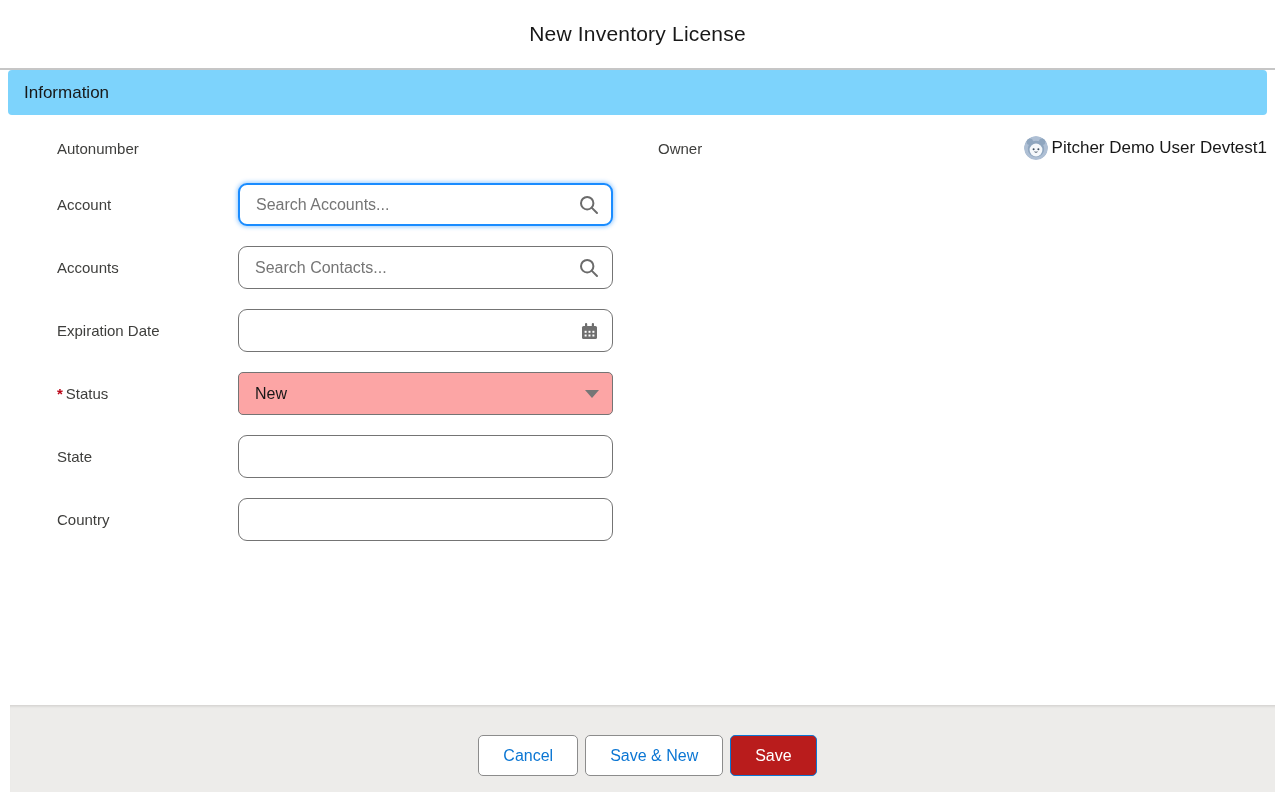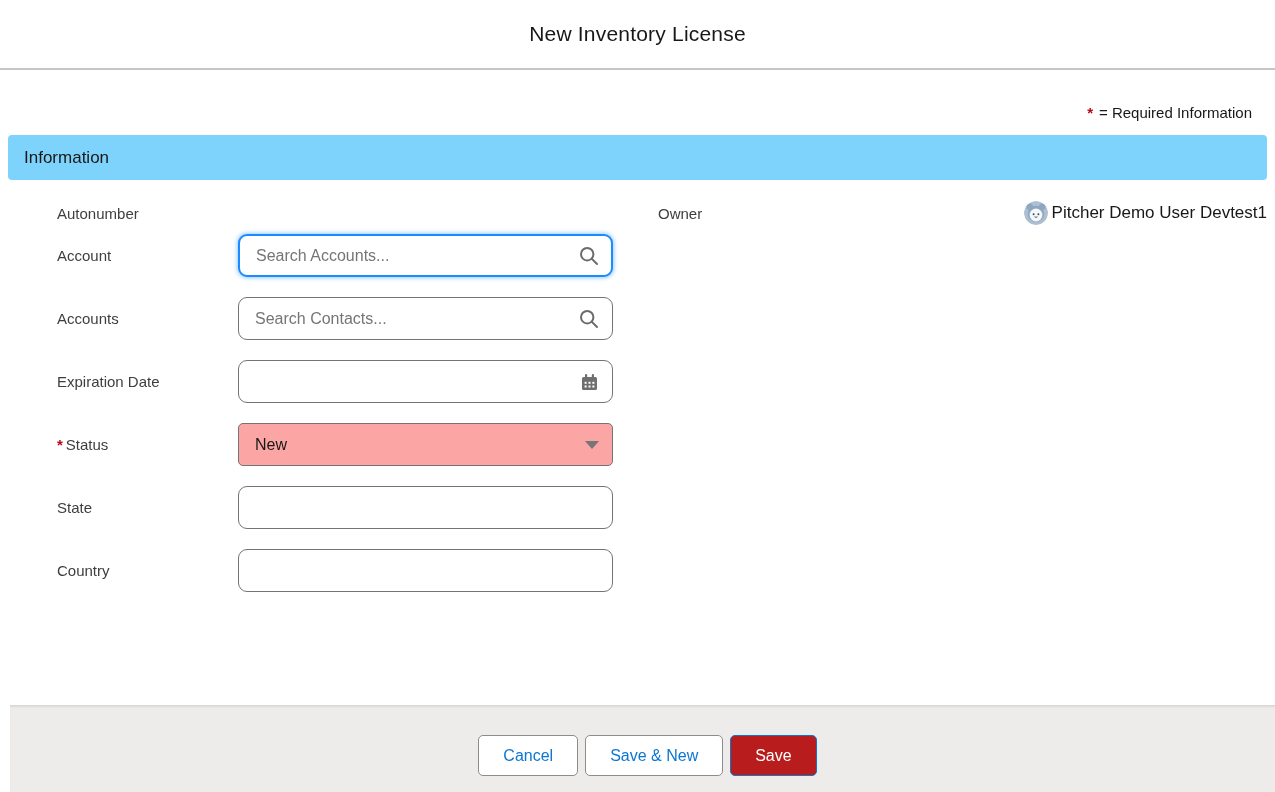--- a/index.html
+++ b/index.html
@@ -50,21 +50,21 @@
   
   .form-grid { display: flex; padding-top: 24px; }
   .col-left  { width: 629px; padding-left: 49px; }
   .col-right { flex: 1; padding-left: 21px; }
 
   .field-row {
     display: flex; align-items: center;
     margin-bottom: 20px;
     min-height: 43px;
   }
-  .field-row.label-only { min-height: 20px; margin-bottom: 10px; }
+  .field-row.label-only { min-height: 20px; margin-bottom: 24px; }
 
   .field-label {
     width: 181px;
     flex-shrink: 0;
     font-size: 15px;
     color: #3e3e3c;
     line-height: 1.35;
     padding-right: 20px;
   }
   .field-label .required-star { margin-right: 3px; }
@@ -161,23 +161,20 @@
 <body>
 
 <div>
 
   <div class="modal-header">
     <div class="modal-title">New Inventory License</div>
   </div>
 
   <div class="modal-body">
 
-    <div class="required-note">
-      <span class="required-star">*</span><span>= Required Information</span>
-    </div>
 
     <div class="section-header">
       <span>Information</span>
     </div>
 
     <div class="form-grid">
 
       <div class="col-left">
 
         <div class="field-row label-only">

